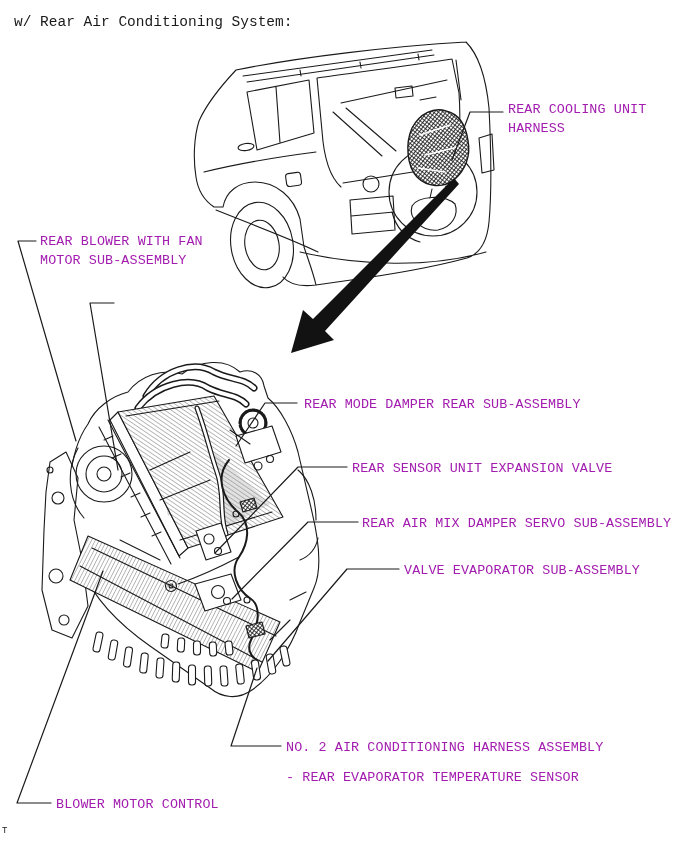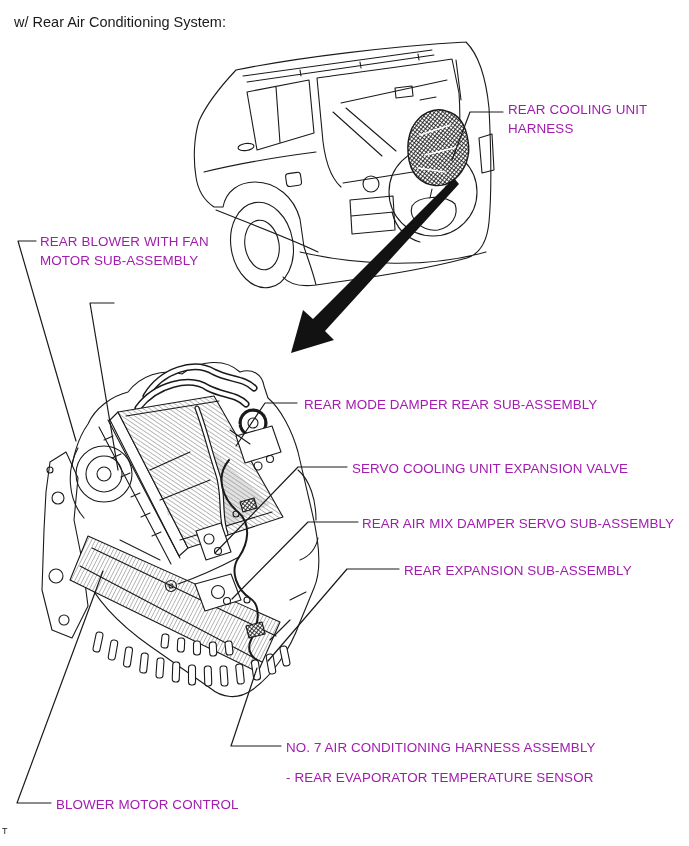--- a/index.html
+++ b/index.html
@@ -1,18 +1,18 @@
 <!DOCTYPE html>
 <html><head>
 <meta charset="utf-8">
 <style>
   html,body{margin:0;padding:0;background:#fff;}
   .page{
     position:relative;width:689px;height:846px;background:#fff;overflow:hidden;
-    font-family:Liberation Sans, sans-serif;color:#1a1a1a;
+    font-family:Liberation Mono, monospace;color:#1a1a1a;
   }
   .art{position:absolute;left:0;top:0;}
   .lbl{
     position:absolute;font-size:13.4px;line-height:19px;white-space:nowrap;
     color:#a21caf;letter-spacing:0.1px;
   }
   .title{
     position:absolute;font-size:14.5px;color:#1a1a1a;white-space:nowrap;
   }
   .footer{
@@ -239,33 +239,33 @@
     <div>REAR BLOWER WITH FAN</div>
     <div>MOTOR SUB-ASSEMBLY</div>
   </div>
 
 
   <div class="lbl" style="left:304px;top:395px">
     <div>REAR MODE DAMPER REAR SUB-ASSEMBLY</div>
   </div>
 
   <div class="lbl" style="left:352px;top:459px">
-    <div>SERVO COOLING UNIT EXPANSION VALVE</div>
+    <div>REAR SENSOR UNIT EXPANSION VALVE</div>
   </div>
 
   <div class="lbl" style="left:362px;top:514px">
     <div>REAR AIR MIX DAMPER SERVO SUB-ASSEMBLY</div>
   </div>
 
   <div class="lbl" style="left:404px;top:561px">
-    <div>REAR EXPANSION SUB-ASSEMBLY</div>
+    <div>VALVE EVAPORATOR SUB-ASSEMBLY</div>
   </div>
 
   <div class="lbl" style="left:286px;top:738px">
-    <div>NO. 7 AIR CONDITIONING HARNESS ASSEMBLY</div>
+    <div>NO. 2 AIR CONDITIONING HARNESS ASSEMBLY</div>
   </div>
 
   <div class="lbl" style="left:286px;top:768px">
     <div>- REAR EVAPORATOR TEMPERATURE SENSOR</div>
   </div>
 
   <div class="lbl" style="left:56px;top:795px">
     <div>BLOWER MOTOR CONTROL</div>
   </div>
 

